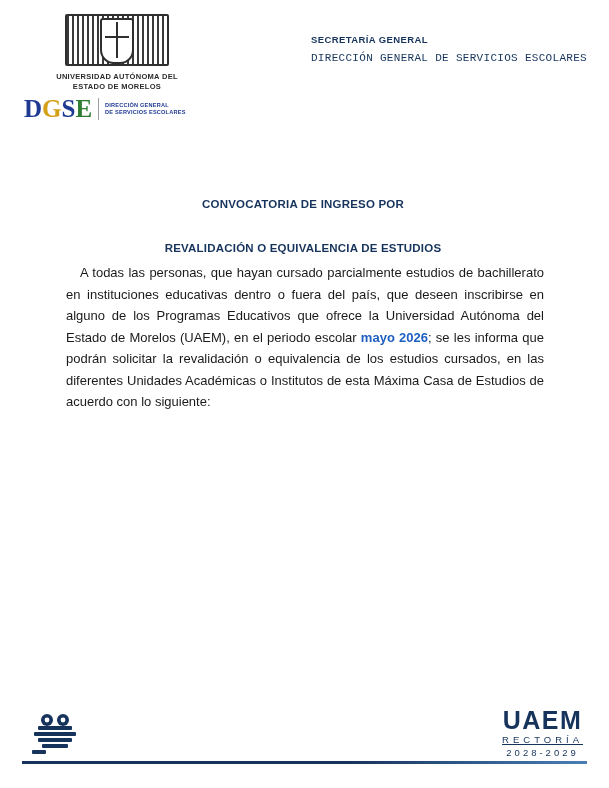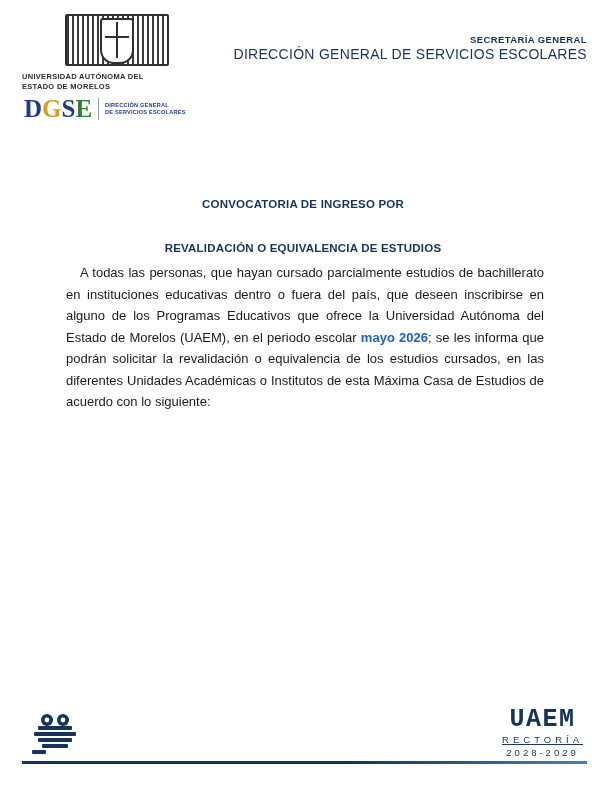--- a/index.html
+++ b/index.html
@@ -24,20 +24,21 @@
     top: 0;
     left: 0;
     width: 609px;
     height: 130px;
   }
   .crest-block {
     position: absolute;
     left: 22px;
     top: 14px;
     width: 190px;
+    text-align: center;
   }
   .crest {
     width: 104px;
     height: 52px;
     margin: 0 auto;
     position: relative;
   }
   .crest-frame {
     position: absolute;
     inset: 0;
@@ -114,33 +115,34 @@
     font-weight: bold;
     color: #1f3a93;
     line-height: 7.5px;
     letter-spacing: 0.2px;
   }
 
   .header-right {
     position: absolute;
     right: 22px;
     top: 34px;
-    text-align: right;
+    text-align: left;
   }
   .sec-general {
     font-size: 9.5px;
     font-weight: bold;
     color: #16335c;
     letter-spacing: 0.4px;
   }
   .dir-general {
-    margin-top: 1px;
-    font-size: 14px;
+    margin-top: 7px;
+    font-size: 11px;
     color: #16335c;
     letter-spacing: 0.3px;
+    font-family: Liberation Mono, monospace;
   }
 
   
   .title-block {
     position: absolute;
     left: 0;
     top: 196px;
     width: 606px;
     text-align: center;
   }
@@ -201,21 +203,21 @@
   .glyph svg { display: block; }
 
   .uaem-block {
     position: absolute;
     right: 26px;
     bottom: 30px;
     text-align: center;
     color: #16335c;
   }
   .uaem-word {
-    font-family: Liberation Mono, monospace;
+    font-family: Liberation Sans, sans-serif;
     font-size: 25px;
     font-weight: bold;
     letter-spacing: 1.5px;
     line-height: 26px;
   }
   .uaem-rectoria {
     font-size: 9.5px;
     letter-spacing: 4px;
     margin-top: 1px;
     text-decoration: underline;

